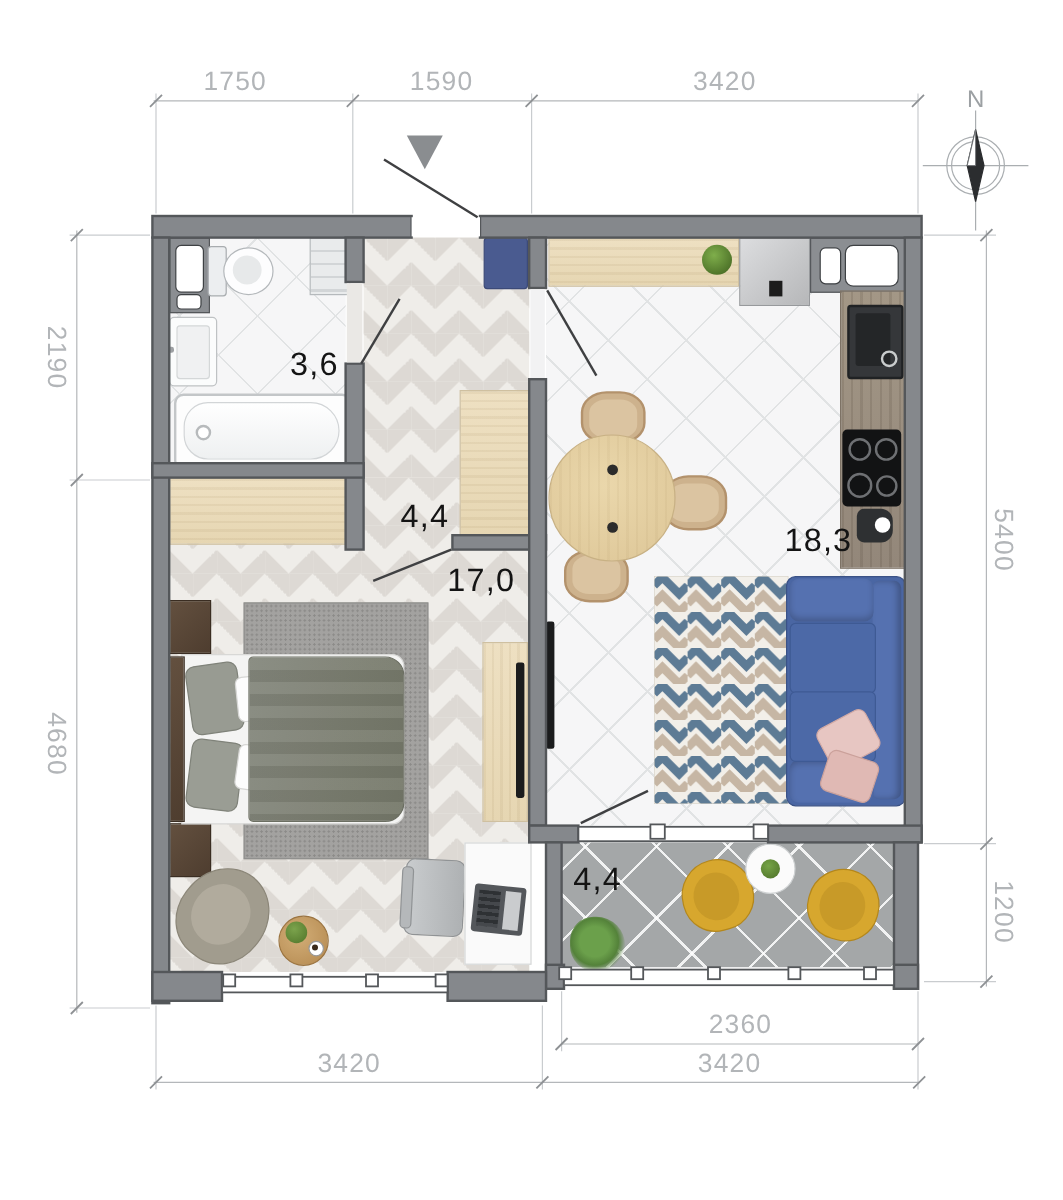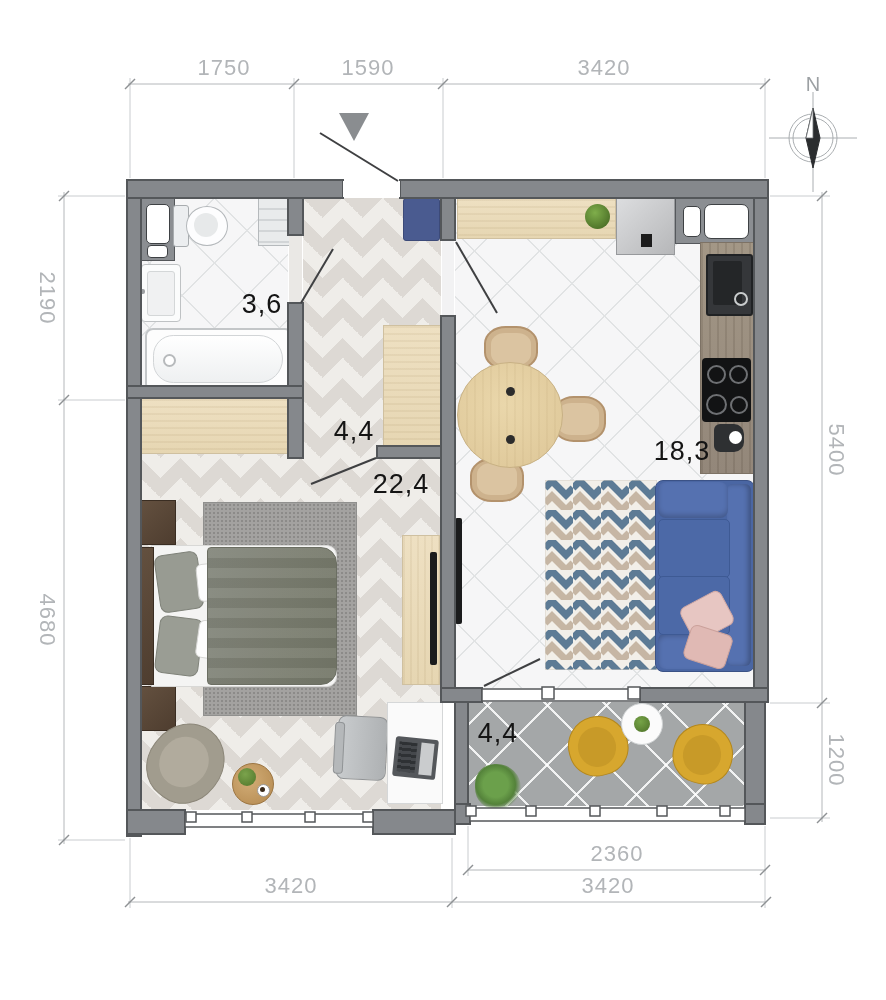--- a/index.html
+++ b/index.html
@@ -277,25 +277,25 @@
       <line x1="769" y1="138" x2="857" y2="138"></line>
       <circle cx="813" cy="138" r="20"></circle>
       <circle cx="813" cy="138" r="24"></circle>
       <polygon points="813,108 820,138 813,168 806,138" fill="#2b2d2f" stroke="#2b2d2f"></polygon>
       <polygon points="813,108 806,138 813,138" fill="#ffffff" stroke="#6f7275" stroke-width="0.8"></polygon>
     </g>
   </svg>
 
   <div class="area-label" style="left:262px;top:304px;">3,6</div>
   <div class="area-label" style="left:354px;top:431px;">4,4</div>
-  <div class="area-label" style="left:401px;top:484px;">22,4</div>
+  <div class="area-label" style="left:401px;top:484px;">17,0</div>
   <div class="area-label" style="left:682px;top:451px;">18,3</div>
   <div class="area-label" style="left:498px;top:733px;">4,4</div>
 
-  <div class="dim" style="left:224px;top:68px;">1750</div>
+  <div class="dim" style="left:196px;top:68px;">1750</div>
   <div class="dim" style="left:368px;top:68px;">1590</div>
   <div class="dim" style="left:604px;top:68px;">3420</div>
 
   <div class="dim rot" style="left:47px;top:298px;">2190</div>
   <div class="dim rot" style="left:47px;top:620px;">4680</div>
 
   <div class="dim rot" style="left:836px;top:450px;">5400</div>
   <div class="dim rot" style="left:836px;top:760px;">1200</div>
 
   <div class="dim" style="left:291px;top:886px;">3420</div>

